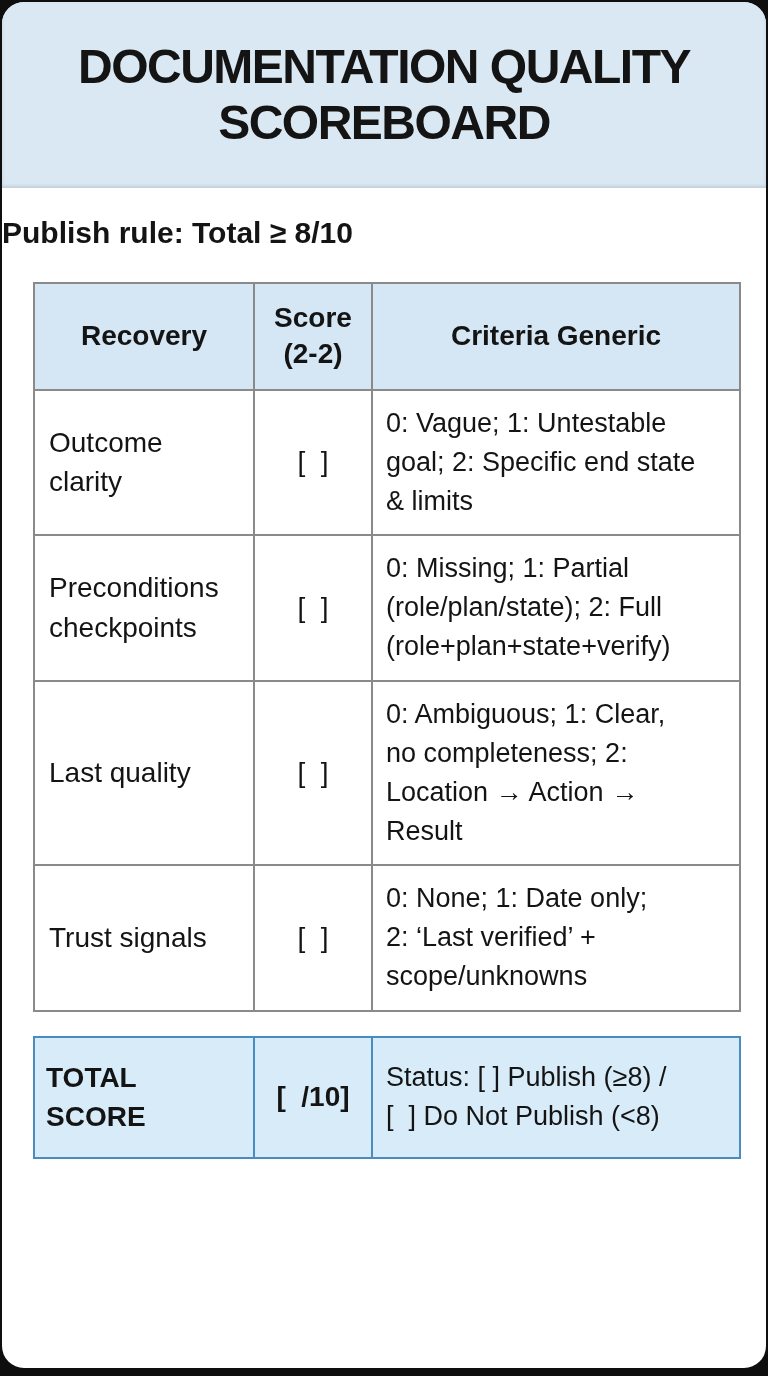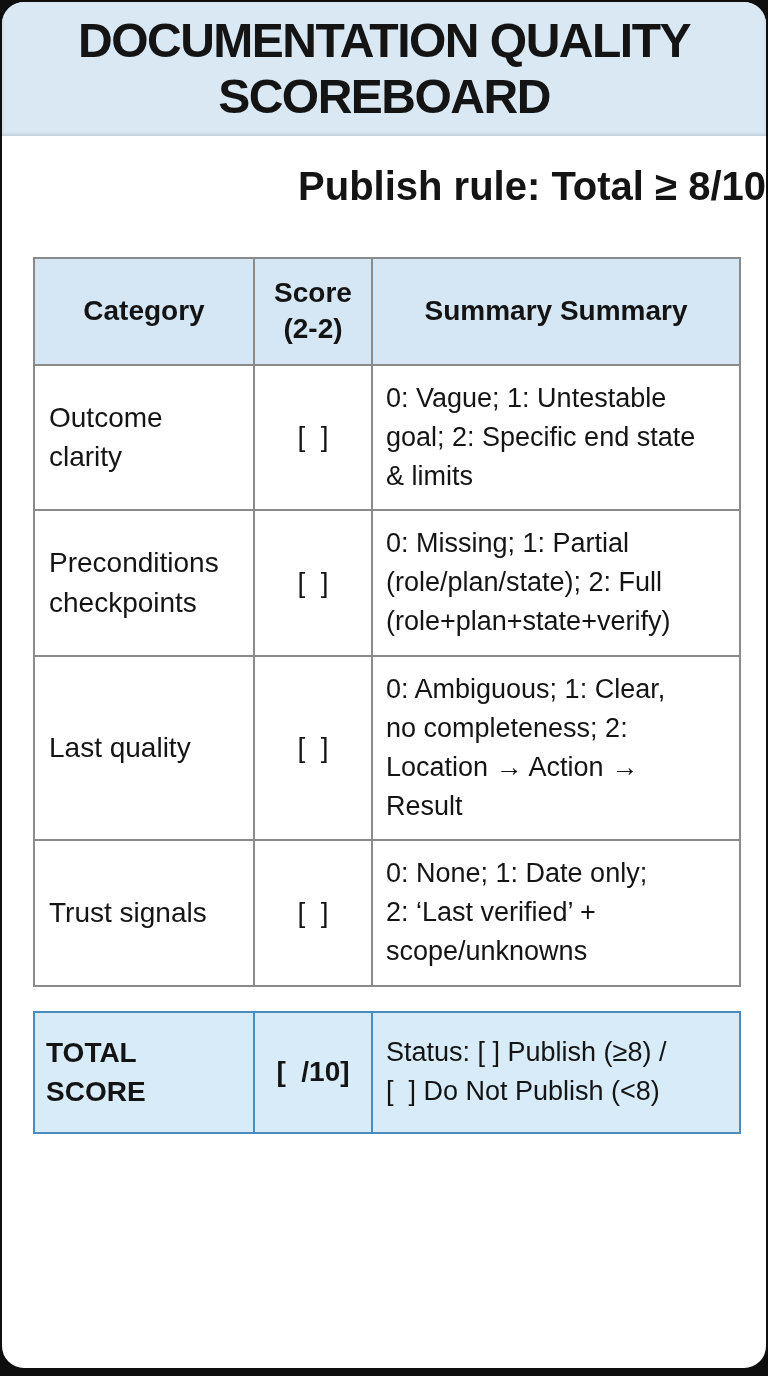--- a/index.html
+++ b/index.html
@@ -12,41 +12,41 @@
     color: #141414;
   }
   .card {
     margin: 2px 2px 8px 2px;
     min-height: 1366px;
     background: #ffffff;
     border-radius: 22px;
     overflow: hidden;
   }
   .title-band {
-    height: 134px;
+    height: 186px;
     background: #d9e8f3;
     display: flex;
     align-items: center;
     justify-content: center;
     text-align: center;
     padding: 0 18px;
     box-shadow: inset 0 -2px 3px rgba(120,130,140,0.25);
   }
   .title-band h1 {
     margin: 0;
     font-size: 48px;
     line-height: 1.17;
     font-weight: 700;
     letter-spacing: -1.5px;
   }
   .publish-rule {
-    text-align: right;
-    font-size: 40px;
+    text-align: left;
+    font-size: 30px;
     font-weight: 700;
-    margin: 28px 0 48px 0;
+    margin: 28px 0 32px 0;
   }
   table {
     border-collapse: collapse;
     table-layout: fixed;
     width: 706px;
     margin: 0 31px;
   }
   col.c-cat  { width: 220px; }
   col.c-scr  { width: 118px; }
   col.c-crit { width: 368px; }
@@ -121,23 +121,23 @@
   <div class="publish-rule">Publish rule: Total ≥ 8/10</div>
 
   <table class="main-table">
     <colgroup>
         <col class="c-cat">
         <col class="c-scr">
         <col class="c-crit">
       </colgroup>
     <thead>
       <tr>
-        <th>Category</th>
+        <th>Recovery</th>
         <th>Score (2-2)</th>
-        <th>Summary Summary</th>
+        <th>Criteria Generic</th>
       </tr>
     </thead>
     <tbody>
       <tr>
         <td class="cat">Outcome
 clarity</td>
         <td class="score">[  ]</td>
         <td class="crit">0: Vague; 1: Untestable
 goal; 2: Specific end state
 &amp; limits</td>

